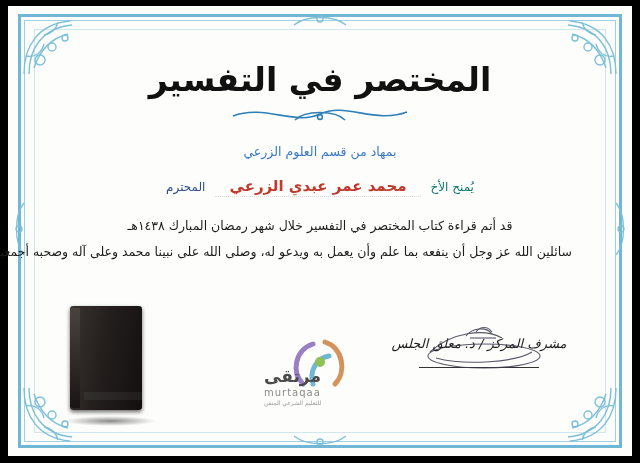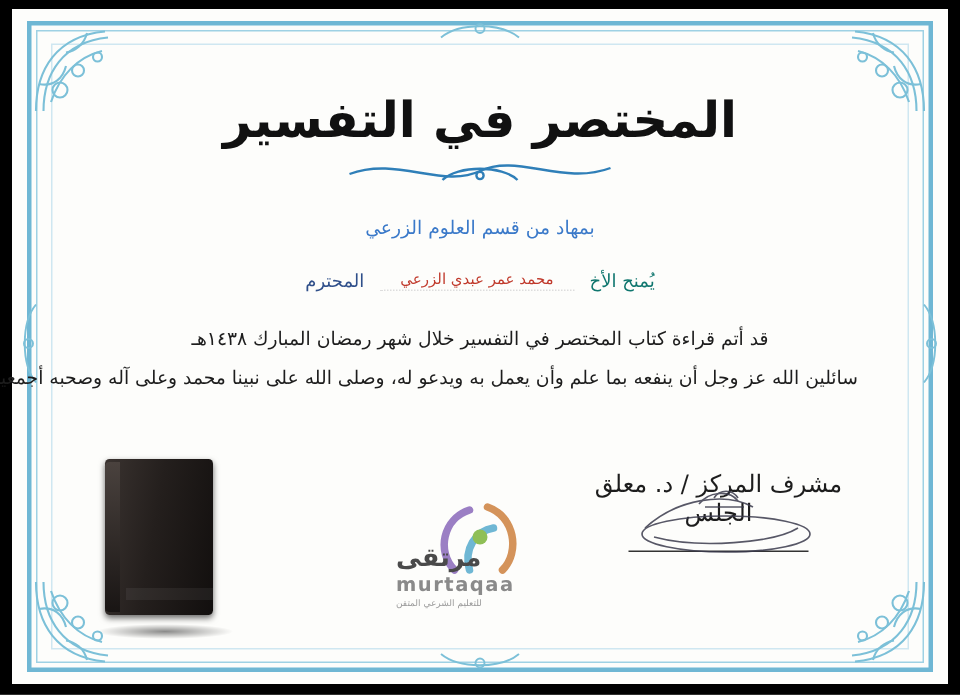--- a/index.html
+++ b/index.html
@@ -140,22 +140,22 @@
     direction: rtl;
     gap: 10px;
     height: 24px;
   }
   .recipient-label {
     color: #0f766e;
     font-size: 12px;
   }
   .recipient-name {
     color: #c0392b;
-    font-size: 10px;
-    font-weight: normal;
+    font-size: 15px;
+    font-weight: bold;
     border-bottom: 1px dotted #ddd;
     padding: 0 14px 1px 14px;
   }
   .recipient-honor {
     color: #2f4f8a;
     font-size: 12px;
   }
 
   
   .body-text {
@@ -171,22 +171,23 @@
   
   .signature {
     position: absolute;
     right: 14px;
     bottom: 58px;
     direction: rtl;
     text-align: center;
     width: 210px;
   }
   .signature-label {
-    font-size: 16px;
+    font-size: 13px;
     color: #1d1d1d;
+    font-style: italic;
   }
   .signature-line {
     margin: 16px auto 0 auto;
     width: 120px;
     border-bottom: 1px solid #333;
   }
   .signature-scribble {
     position: absolute;
     right: 18px;
     bottom: -6px;
@@ -206,25 +207,24 @@
   }
   .logo-mark { width: 74px; height: 62px; margin: 0 auto; display:block; }
   .logo-ar {
     font-size: 17px;
     color: #4a4a4a;
     margin-top: -28px;
     direction: rtl;
     font-weight: bold;
   }
   .logo-latin {
-    font-size: 13px;
+    font-size: 10px;
     letter-spacing: 1px;
     color: #8a8a8a;
     margin-top: 1px;
-    font-weight: bold;
   }
   .logo-tag {
     font-size: 6px;
     color: #9a9a9a;
     direction: rtl;
     margin-top: 1px;
   }
 
   
   .gift {

